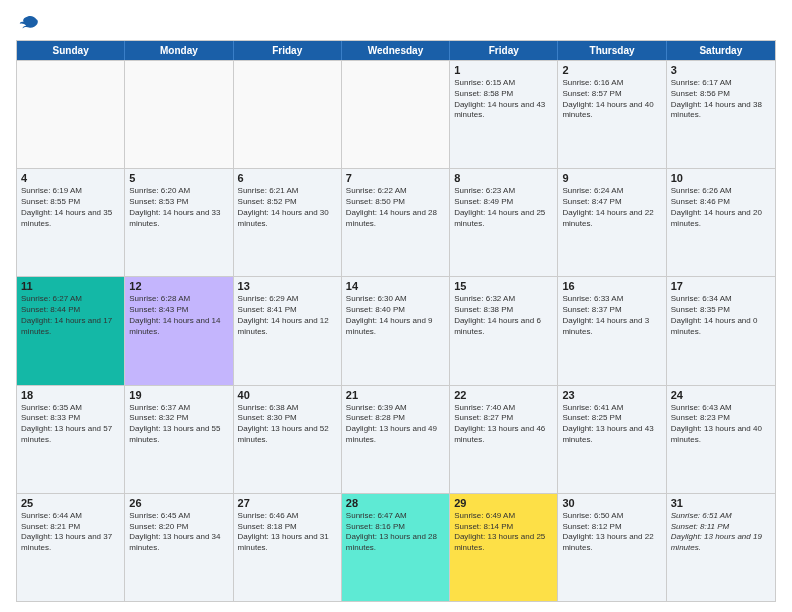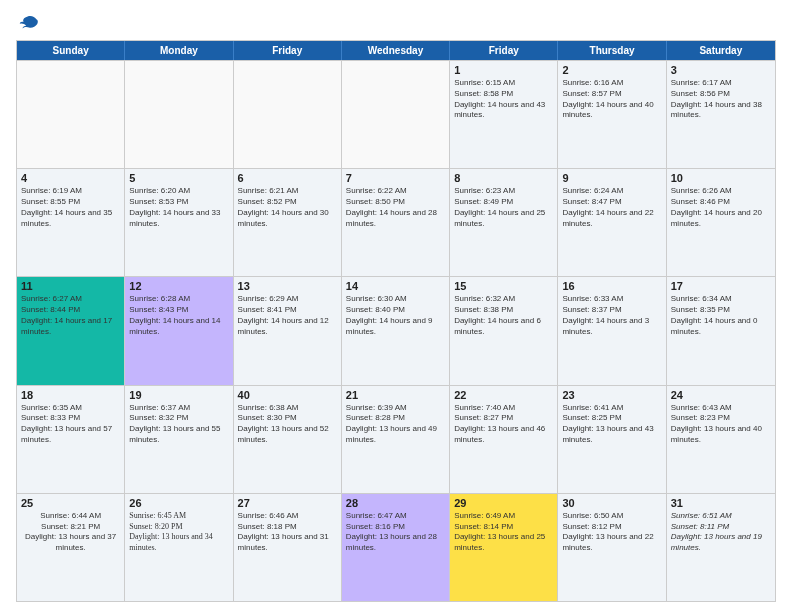--- a/index.html
+++ b/index.html
@@ -301,37 +301,37 @@
           <div class="cal-cell">
             <div class="day-num">24</div>
             <div class="cell-text" style="white-space: pre-line;">Sunrise: 6:43 AM
 Sunset: 8:23 PM
 Daylight: 13 hours and 40 minutes.</div>
           </div>
         </div>
         <div class="cal-row">
           <div class="cal-cell" style="background: rgb(240, 244, 248);">
             <div class="day-num">25</div>
-            <div class="cell-text" style="white-space: pre-line; text-align: center;">Sunrise: 6:44 AM
+            <div class="cell-text" style="white-space: pre-line;">Sunrise: 6:44 AM
 Sunset: 8:21 PM
 Daylight: 13 hours and 37 minutes.</div>
           </div>
           <div class="cal-cell" style="background: rgb(240, 244, 248);">
             <div class="day-num">26</div>
-            <div class="cell-text" style="white-space: pre-line; font-family: Liberation Serif, serif;">Sunrise: 6:45 AM
+            <div class="cell-text" style="white-space: pre-line;">Sunrise: 6:45 AM
 Sunset: 8:20 PM
 Daylight: 13 hours and 34 minutes.</div>
           </div>
           <div class="cal-cell" style="background: rgb(240, 244, 248);">
             <div class="day-num">27</div>
             <div class="cell-text" style="white-space: pre-line;">Sunrise: 6:46 AM
 Sunset: 8:18 PM
 Daylight: 13 hours and 31 minutes.</div>
           </div>
-          <div class="cal-cell" style="background: #c4b5fd;">
+          <div class="cal-cell" style="background: #5eead4;">
             <div class="day-num">28</div>
             <div class="cell-text" style="white-space: pre-line;">Sunrise: 6:47 AM
 Sunset: 8:16 PM
 Daylight: 13 hours and 28 minutes.</div>
           </div>
           <div class="cal-cell" style="background: #fde047;">
             <div class="day-num">29</div>
             <div class="cell-text" style="white-space: pre-line;">Sunrise: 6:49 AM
 Sunset: 8:14 PM
 Daylight: 13 hours and 25 minutes.</div>

